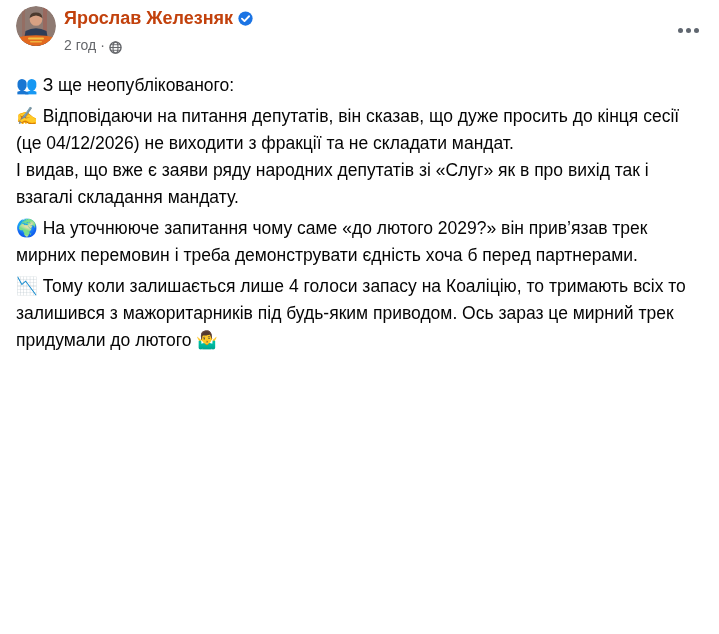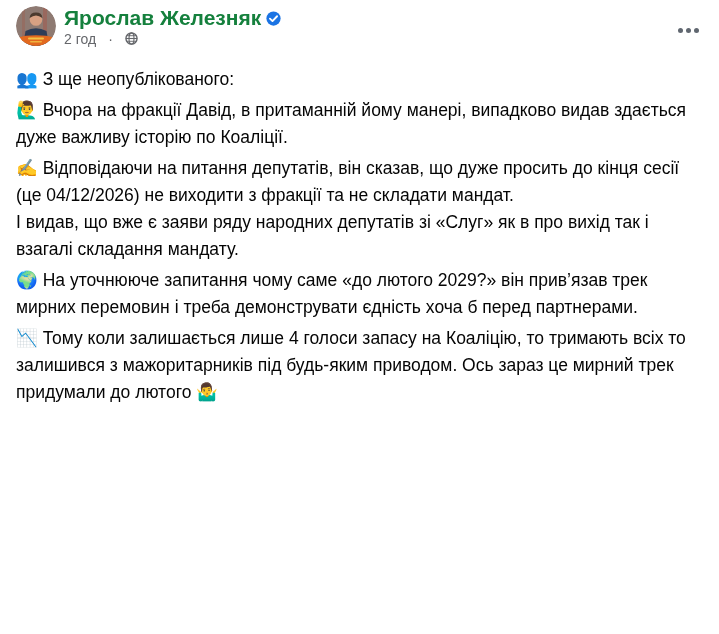--- a/index.html
+++ b/index.html
@@ -9,23 +9,23 @@
     font-family:"Liberation Sans","DejaVu Sans",sans-serif;
     position:relative;
   }
   .post{padding:6px 16px 0 16px;}
   
   .hdr{display:flex;align-items:flex-start;gap:8px;position:relative;}
   .avatar{width:40px;height:40px;border-radius:50%;overflow:hidden;flex:0 0 40px;cursor:pointer;}
   .avatar svg{display:block;}
   .hdr-info{display:flex;flex-direction:column;justify-content:center;padding-top:1px;}
   .author-row{display:flex;align-items:center;gap:5px;}
-  .author{font-size:21px;font-weight:700;line-height:22px;color:#15803d;cursor:pointer;}
+  .author{font-size:18px;font-weight:700;line-height:22px;color:#c2410c;cursor:pointer;}
   .vbadge{width:15px;height:15px;display:inline-block;margin-top:1px;}
-  .meta-row{display:flex;align-items:flex-start;gap:12px;font-size:14px;color:#65676b;line-height:19px;margin-top:1px;}
+  .meta-row{display:flex;align-items:center;gap:4px;font-size:14px;color:#65676b;line-height:19px;margin-top:7px;}
   .meta-row .ts{cursor:pointer;}
   .globe{width:13px;height:13px;display:inline-block;margin-top:1px;}
   .menu-btn{position:absolute;right:-2px;top:16px;display:flex;gap:3px;padding:6px;cursor:pointer;border-radius:50%;}
   .menu-btn i{width:5px;height:5px;border-radius:50%;background:#606770;display:block;}
   
   .body-text{margin-top:17px;font-size:17.5px;line-height:27px;}
   .body-text p{margin:0 0 4px 0;}
   .body-text p.first{}
   .ptext{white-space:pre-line;}
   .emoji{font-family:"DejaVu Sans",sans-serif;}
@@ -82,20 +82,19 @@
     </div>
     <div class="menu-btn">
       <i></i>
         <i></i>
         <i></i>
     </div>
   </div>
 
   <div class="body-text">
     <p class="first"><span class="emoji">👥</span><span class="ptext"> З ще неопублікованого:</span></p>
-    <p><span class="emoji">🙋‍♂️</span><span class="ptext"> Вчора на фракції Давід, в притаманній йому манері, випадково видав здається дуже важливу історію по Коаліції.</span></p>
     <p><span class="emoji">✍️</span><span class="ptext"> Відповідаючи на питання депутатів, він сказав, що дуже просить до кінця сесії (це 04/12/2026) не виходити з фракції та не складати мандат.
 І видав, що вже є заяви ряду народних депутатів зі «Слуг» як в про вихід так і взагалі складання мандату.</span></p>
     <p><span class="emoji">🌍</span><span class="ptext"> На уточнююче запитання чому саме «до лютого 2029?» він прив’язав трек мирних перемовин і треба демонструвати єдність хоча б перед партнерами.</span></p>
     <p><span class="emoji">📉</span><span class="ptext"> Тому коли залишається лише 4 голоси запасу на Коаліцію, то тримають всіх то залишився з мажоритарників під будь-яким приводом. Ось зараз це мирний трек придумали до лютого </span><span class="emoji">🤷‍♂️</span></p>
   </div>
 
 </div>
 
 </body></html>

